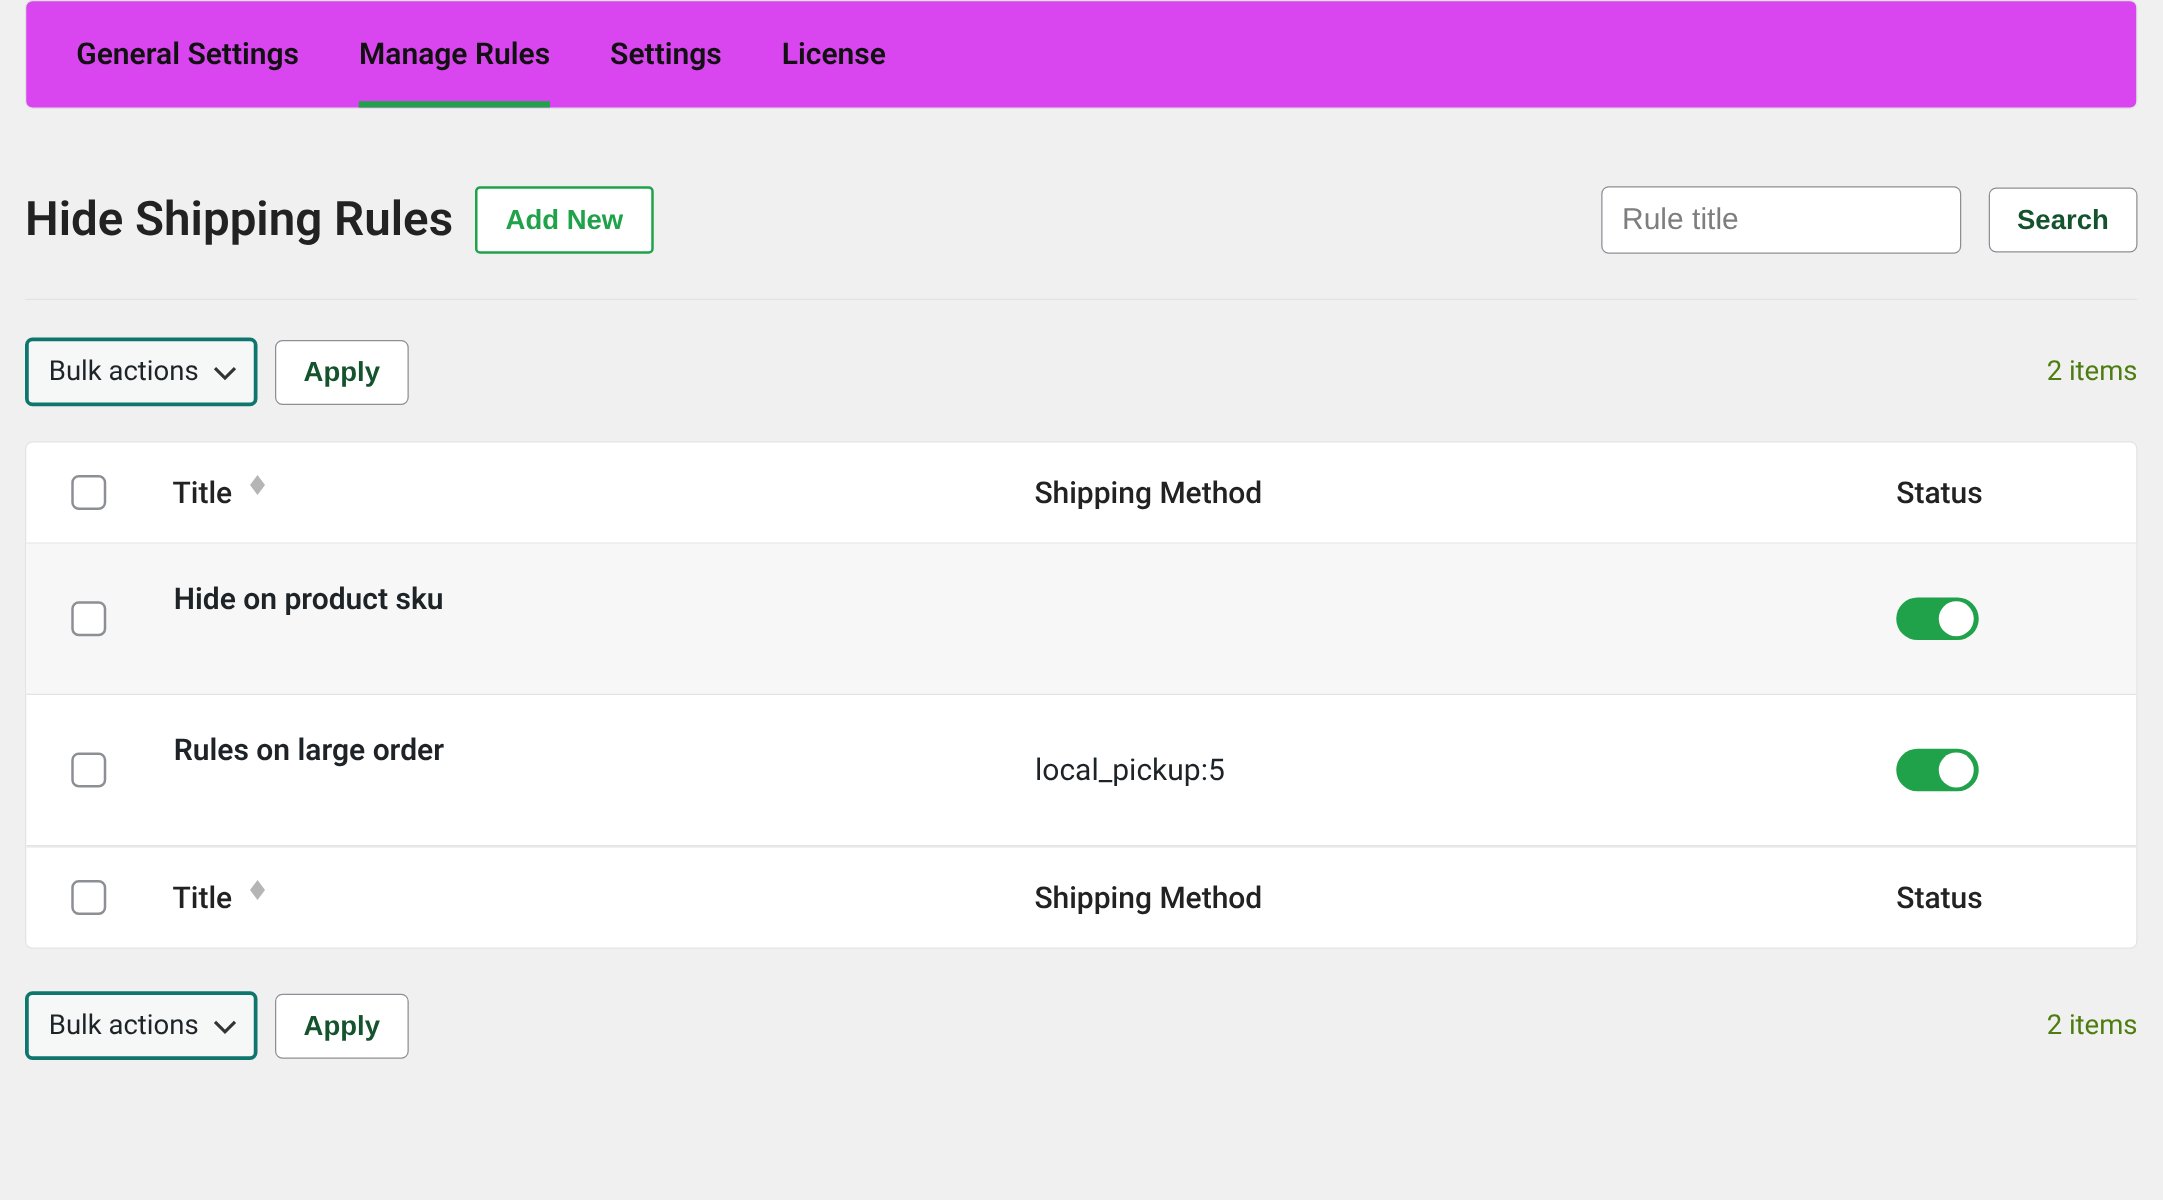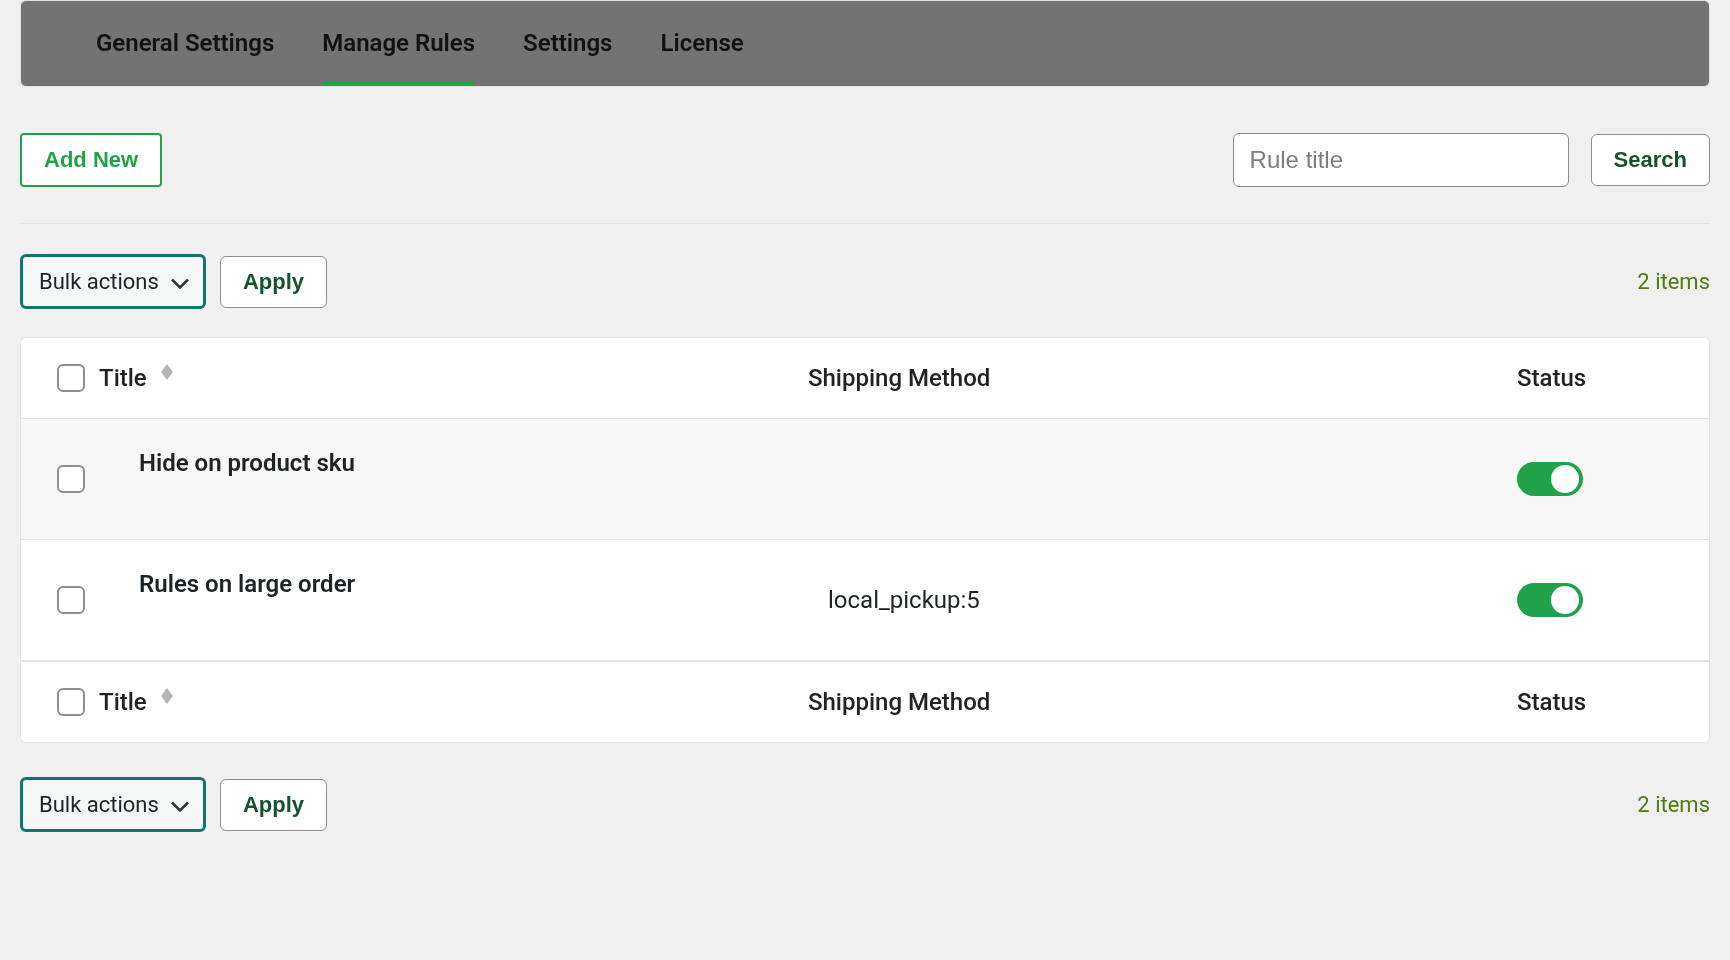--- a/index.html
+++ b/index.html
@@ -9,25 +9,24 @@
     background: #f0f0f1;
     color: #1d2327;
     font-size: 22px;
   }
   .page {
     width: 1730px;
     margin: 0 auto;
     padding: 0 20px 40px 20px;
   }
   .tabs-card {
-    background: #737373;
+    background: #d946ef;
     border: 1px solid #e3e3e3;
     border-radius: 6px;
-    margin-bottom: 28px;
-    padding-left: 35px;
+    margin-bottom: 44px;
   }
   .tabs {
     display: flex;
     gap: 48px;
     padding: 0 40px;
   }
   .tab {
     padding: 28px 0 24px 0;
     font-size: 24px;
     font-weight: 600;
@@ -58,21 +57,21 @@
     font-size: 22px;
     font-weight: 600;
     padding: 12px 22px;
     border-radius: 4px;
     cursor: pointer;
   }
   .spacer { flex: 1; }
   .search-input {
     font-size: 24px;
     padding: 12px 16px;
-    width: 336px;
+    width: 288px;
     border: 1px solid #8c8f94;
     border-radius: 6px;
     background: #fff;
     color: #555;
     margin-right: 22px;
   }
   .search-input::placeholder { color: #7e7e7e; }
   .btn {
     font-size: 22px;
     font-weight: 600;
@@ -119,20 +118,21 @@
   .trow {
     display: flex;
     align-items: center;
     padding: 26px 22px;
     border-bottom: 1px solid #e3e3e3;
   }
   .trow.header, .trow.footer {
     font-size: 24px;
     font-weight: 500;
     color: #222;
+    gap: 39px;
   }
   .trow.footer { border-bottom: none; border-top: 1px solid #e3e3e3; }
   .trow.data { font-size: 24px; }
   .trow.data.alt { background: #f7f7f7; }
   .trow.data .title-cell { font-weight: 600; padding-top:4px; padding-bottom:36px;margin-left:40px;}
   .col-check { width: 56px; display:flex; align-items:flex-start; justify-content:center;}
   .col-title { flex: 1.6; display:flex; align-items:flex-start; gap: 10px;}
   .col-method { flex: 1.6; }
   .col-status { width: 170px; }
   .cb {
@@ -175,20 +175,21 @@
   <div class="tabs-card">
     <div class="tabs">
       <div class="tab">General Settings</div>
       <div class="tab active">Manage Rules</div>
       <div class="tab">Settings</div>
       <div class="tab">License</div>
     </div>
   </div>
 
   <div class="header-row">
+    <h1 class="page-title">Hide Shipping Rules</h1>
     <button class="btn-add-new">Add New</button>
     <div class="spacer"></div>
     <input class="search-input" type="text" placeholder="Rule title" style="">
     <button class="btn">Search</button>
   </div>
 
   <div class="controls-row">
     <div class="select-wrap">
       <span>Bulk actions</span>
       <span class="chev">

